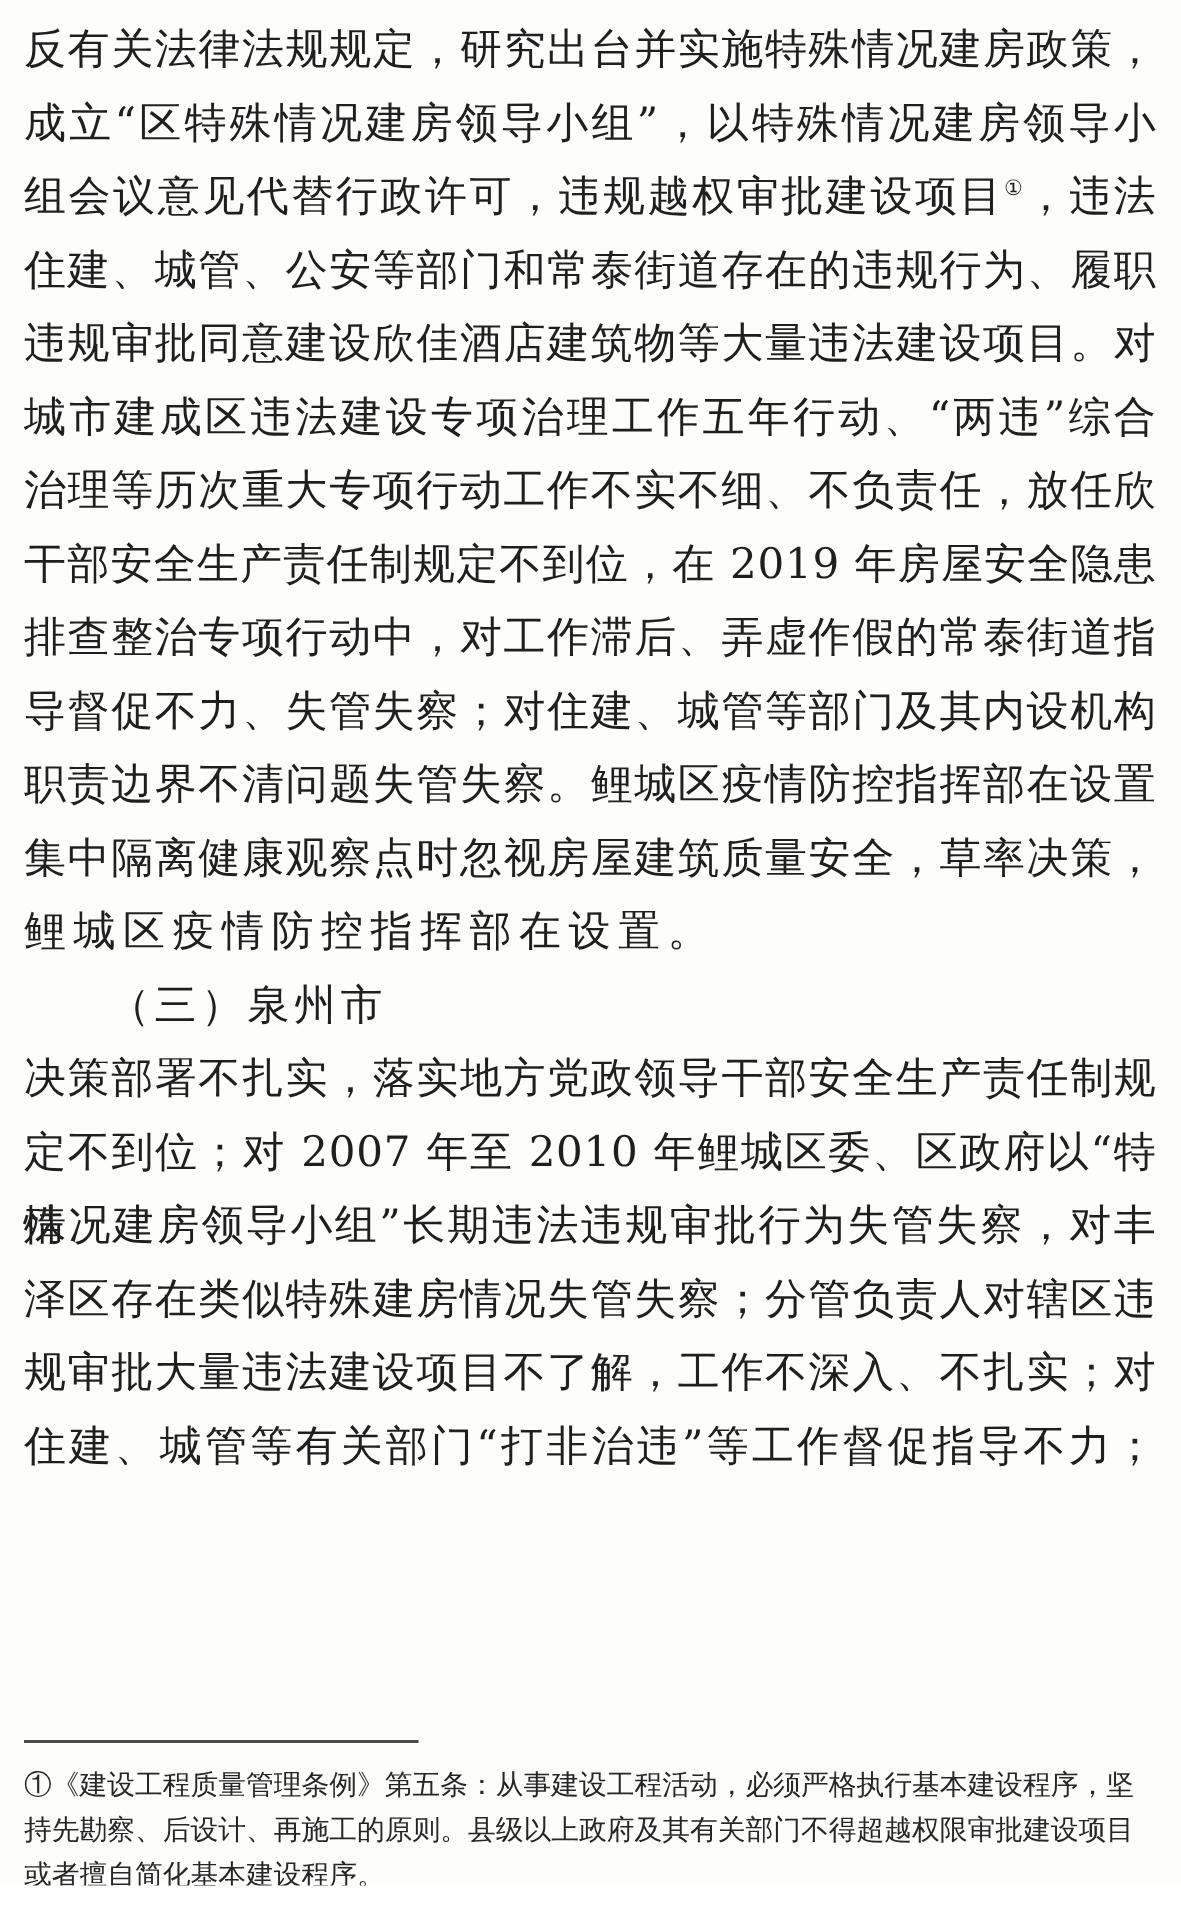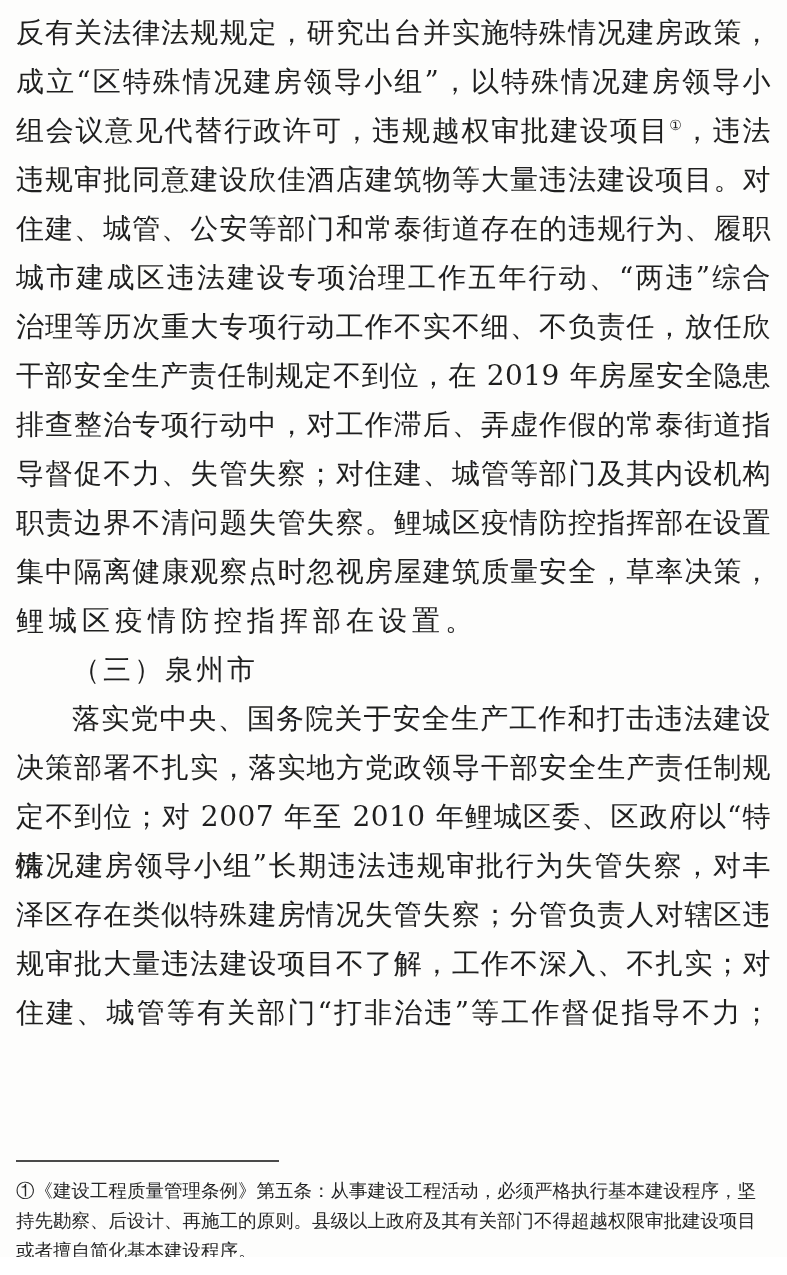--- a/index.html
+++ b/index.html
@@ -68,32 +68,31 @@
 </style>
 </head>
 <body>
 
 <div class="page">
 
   <div class="body-text">
     <div class="line just">反有关法律法规规定，研究出台并实施特殊情况建房政策，</div>
     <div class="line just">成立“区特殊情况建房领导小组”，以特殊情况建房领导小</div>
     <div class="line just"><span>组会议意见代替行政许可，违规越权审批建设项目</span><sup class="fn-ref">①</sup><span>，违法</span></div>
+    <div class="line just">住建、城管、公安等部门和常泰街道存在的违规行为、履职</div>
     <div class="line just">违规审批同意建设欣佳酒店建筑物等大量违法建设项目。对</div>
-    <div class="line just">住建、城管、公安等部门和常泰街道存在的违规行为、履职</div>
     <div class="line just">城市建成区违法建设专项治理工作五年行动、“两违”综合</div>
     <div class="line just">治理等历次重大专项行动工作不实不细、不负责任，放任欣</div>
     <div class="line just">干部安全生产责任制规定不到位，在 2019 年房屋安全隐患</div>
     <div class="line just">排查整治专项行动中，对工作滞后、弄虚作假的常泰街道指</div>
     <div class="line just">导督促不力、失管失察；对住建、城管等部门及其内设机构</div>
     <div class="line just">职责边界不清问题失管失察。鲤城区疫情防控指挥部在设置</div>
     <div class="line just">集中隔离健康观察点时忽视房屋建筑质量安全，草率决策，</div>
     <div class="line plain">鲤城区疫情防控指挥部在设置。</div>
     <div class="line heading">（三）泉州市</div>
-    <div class="line just indent">落实党中央、国务院关于安全生产工作和打击违法建设</div>
     <div class="line just">决策部署不扎实，落实地方党政领导干部安全生产责任制规</div>
     <div class="line just">定不到位；对 2007 年至 2010 年鲤城区委、区政府以“特殊</div>
     <div class="line just">情况建房领导小组”长期违法违规审批行为失管失察，对丰</div>
     <div class="line just">泽区存在类似特殊建房情况失管失察；分管负责人对辖区违</div>
     <div class="line just">规审批大量违法建设项目不了解，工作不深入、不扎实；对</div>
     <div class="line just">住建、城管等有关部门“打非治违”等工作督促指导不力；</div>
   </div>
 
   <div class="footnote">
     <div class="fn-sep"></div>

